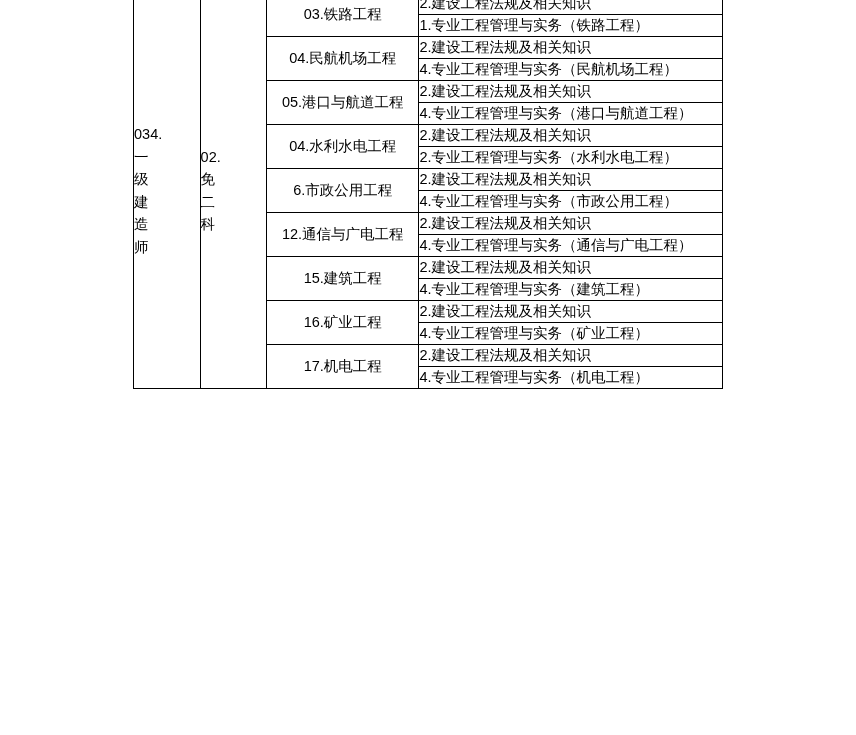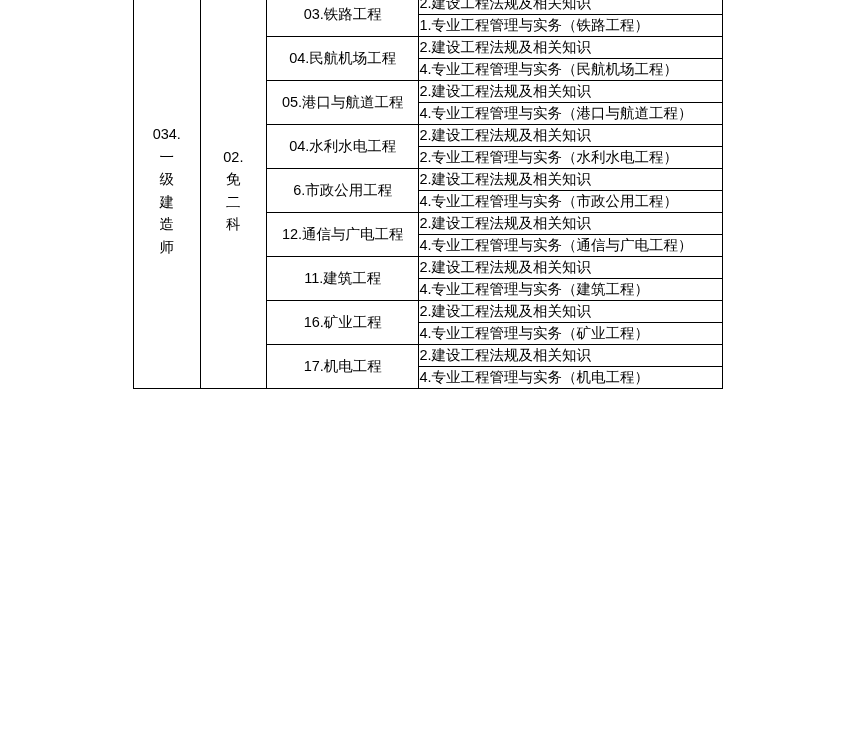--- a/index.html
+++ b/index.html
@@ -37,21 +37,21 @@
     color: #000000;
   }
   
   td.vcell {
     width: 65px;
     text-align: center;
     padding: 6px 0;
   }
   td.vcell .vstack {
     display: block;
-    text-align: center;
+    text-align: left;
     letter-spacing: 0;
     line-height: 1.55;
   }
   td.vcell .vstack span {
     display: block;
   }
   td.cat {
     width: 150px;
     text-align: center;
     padding: 8px 6px;
@@ -130,21 +130,21 @@
 
       <tr>
         <td class="cat" rowspan="2">12.通信与广电工程</td>
         <td class="subj">2.建设工程法规及相关知识</td>
       </tr>
       <tr>
         <td class="subj">4.专业工程管理与实务（通信与广电工程）</td>
       </tr>
 
       <tr>
-        <td class="cat" rowspan="2">11.建筑工程</td>
+        <td class="cat" rowspan="2">15.建筑工程</td>
         <td class="subj">2.建设工程法规及相关知识</td>
       </tr>
       <tr>
         <td class="subj">4.专业工程管理与实务（建筑工程）</td>
       </tr>
 
       <tr>
         <td class="cat" rowspan="2">16.矿业工程</td>
         <td class="subj">2.建设工程法规及相关知识</td>
       </tr>

